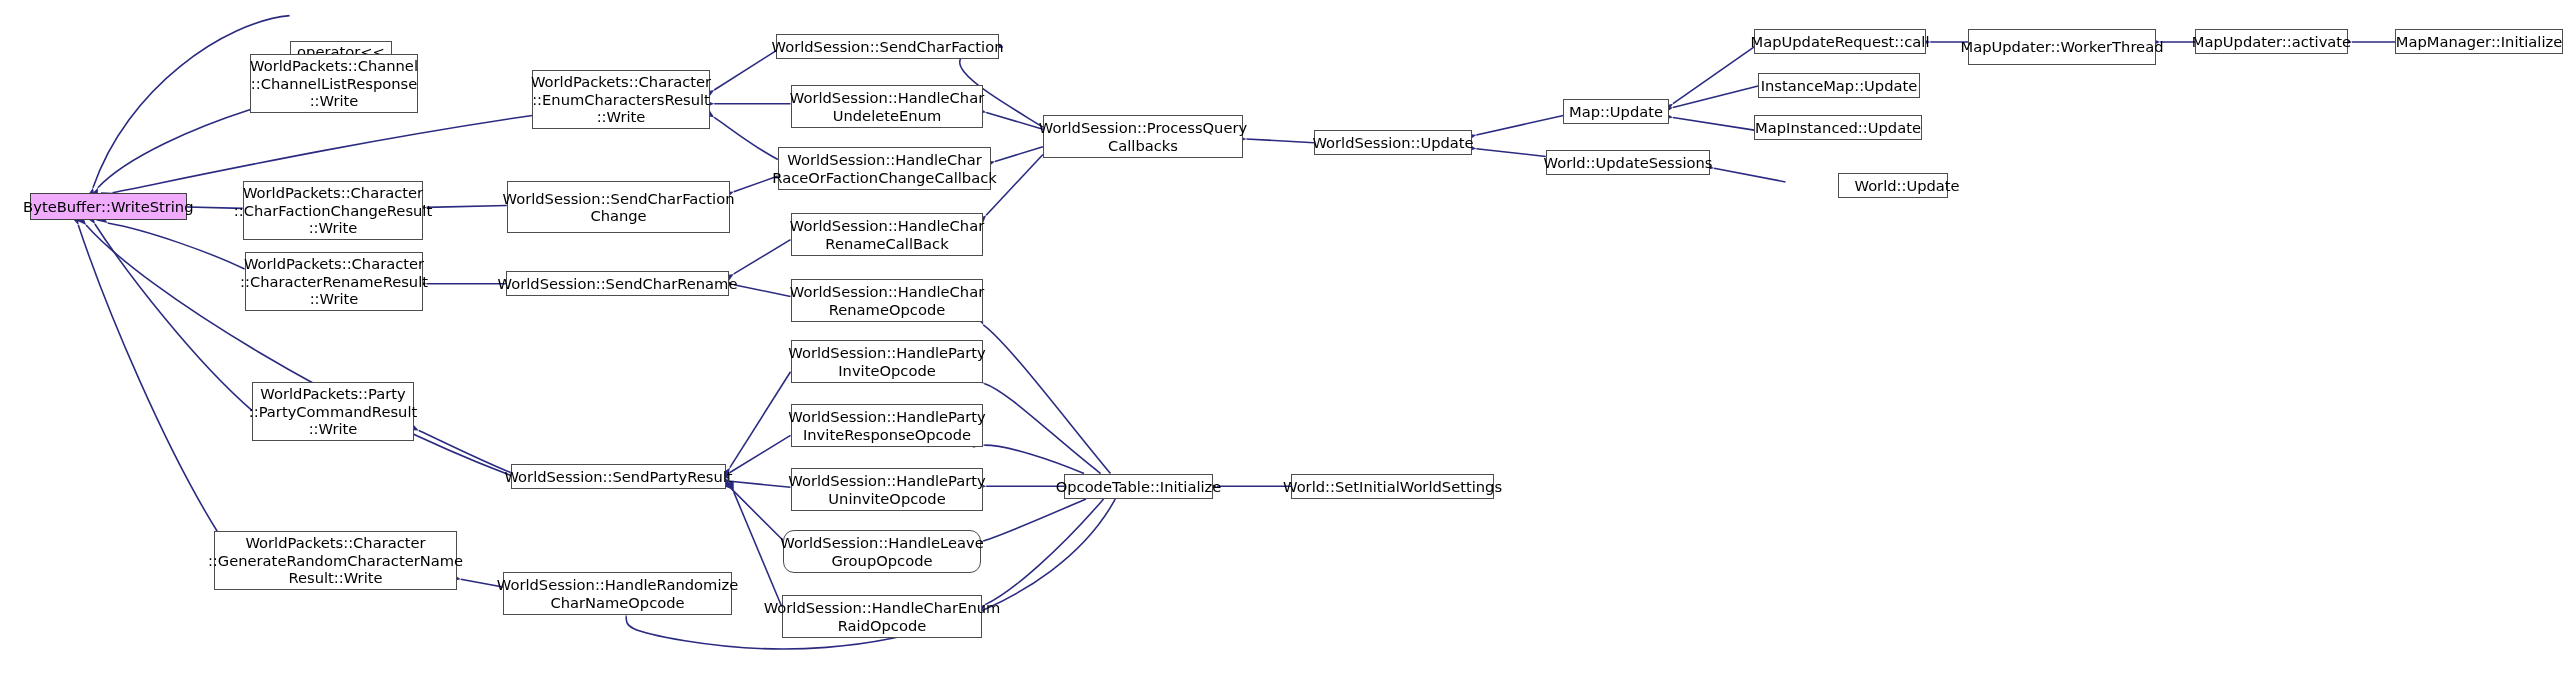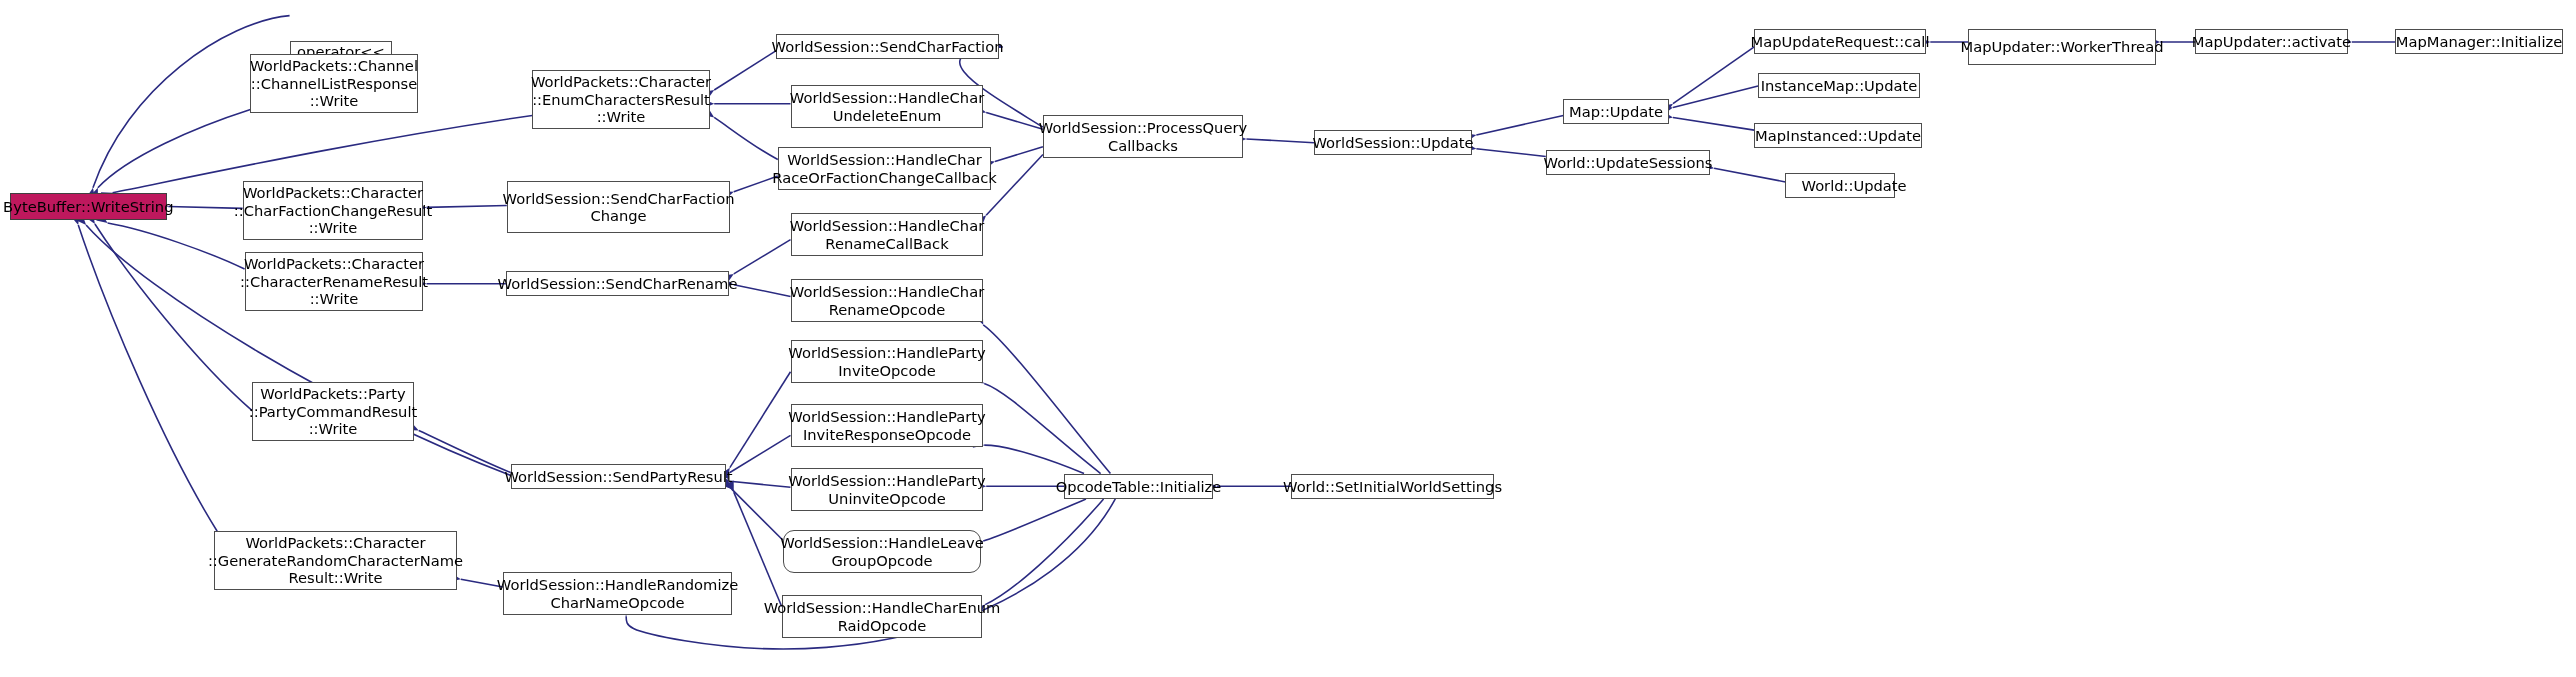--- a/index.html
+++ b/index.html
@@ -32,22 +32,23 @@
     justify-content: center;
     text-align: center;
     line-height: 1.18;
     color: #000000;
     font-size: 14.7px;
     font-family: "DejaVu Sans", sans-serif;
     white-space: pre-line;
     padding: 1px 3.9px;
   }
   .node.root {
-    background: #be185d;
+    background: #f0abfc;
     border: 1px solid #404040;
+    margin-left: 20px;
   }
   .node .nlabel {
     display: block;
     white-space: pre-line;
   }
 </style>
 </head>
 <body>
 
 <div id="graph-root">
@@ -192,21 +193,21 @@
       <div class="node" style="left: 782px; top: 595px; width: 200px; height: 43px;"><span class="nlabel">WorldSession::HandleCharEnum
 RaidOpcode</span></div>
       <div class="node" style="left: 1043px; top: 115px; width: 200px; height: 43px;"><span class="nlabel">WorldSession::ProcessQuery
 Callbacks</span></div>
       <div class="node" style="left: 1064px; top: 474px; width: 149px; height: 25.4px;"><span class="nlabel">OpcodeTable::Initialize</span></div>
       <div class="node" style="left: 1291px; top: 474px; width: 203px; height: 25.4px;"><span class="nlabel">World::SetInitialWorldSettings</span></div>
       <div class="node" style="left: 1314px; top: 130px; width: 158px; height: 25.4px;"><span class="nlabel">WorldSession::Update</span></div>
       <div class="node" style="left: 1546px; top: 150px; width: 164px; height: 25.4px;"><span class="nlabel">World::UpdateSessions</span></div>
       <div class="node" style="left: 1563px; top: 99px; width: 106px; height: 25.4px;"><span class="nlabel">Map::Update</span></div>
       <div class="node" style="left: 1758px; top: 73px; width: 162px; height: 25.4px;"><span class="nlabel">InstanceMap::Update</span></div>
-      <div class="node" style="left: 1754px; top: 123px; width: 168px; height: 25.4px; text-align: right;"><span class="nlabel">MapInstanced::Update</span></div>
-      <div class="node" style="left: 1785px; top: 173px; width: 110px; height: 25.4px; padding-left: 32px;"><span class="nlabel">World::Update</span></div>
+      <div class="node" style="left: 1754px; top: 115px; width: 168px; height: 25.4px; text-align: right;"><span class="nlabel">MapInstanced::Update</span></div>
+      <div class="node" style="left: 1838px; top: 173px; width: 110px; height: 25.4px; padding-left: 32px;"><span class="nlabel">World::Update</span></div>
       <div class="node" style="left: 1754px; top: 29px; width: 172px; height: 25.4px;"><span class="nlabel">MapUpdateRequest::call</span></div>
       <div class="node" style="left: 1968px; top: 29px; width: 188px; height: 36px;"><span class="nlabel">MapUpdater::WorkerThread</span></div>
       <div class="node" style="left: 2195px; top: 29px; width: 153px; height: 25.4px;"><span class="nlabel">MapUpdater::activate</span></div>
       <div class="node" style="left: 2395px; top: 29px; width: 168px; height: 25.4px;"><span class="nlabel">MapManager::Initialize</span></div>
     </div>
 </div>
 
 
 </body></html>

